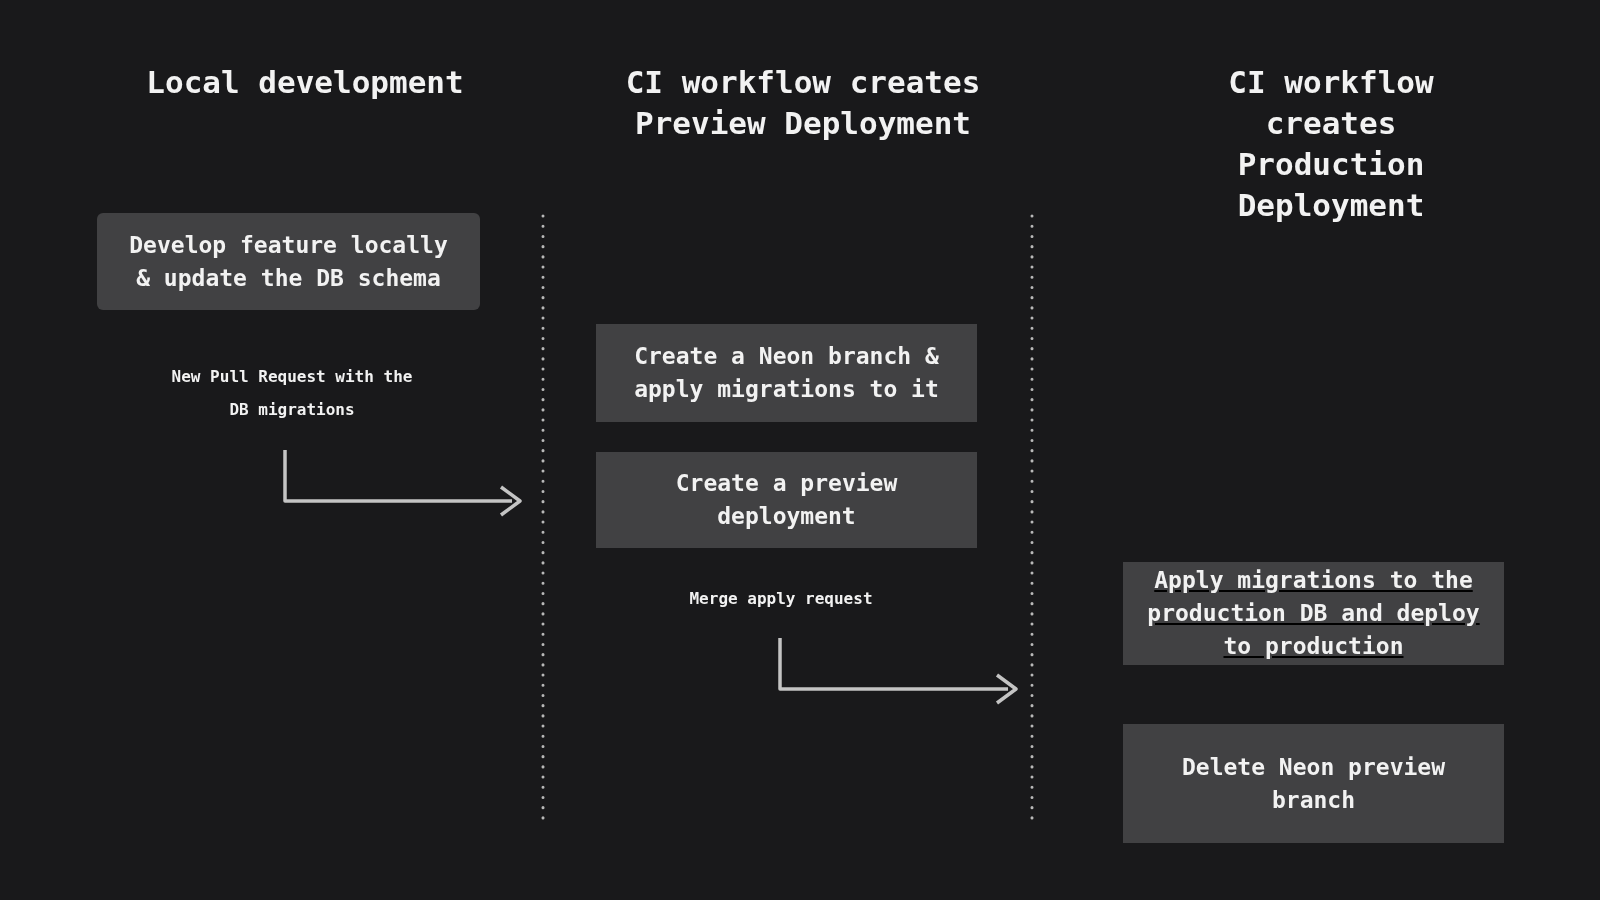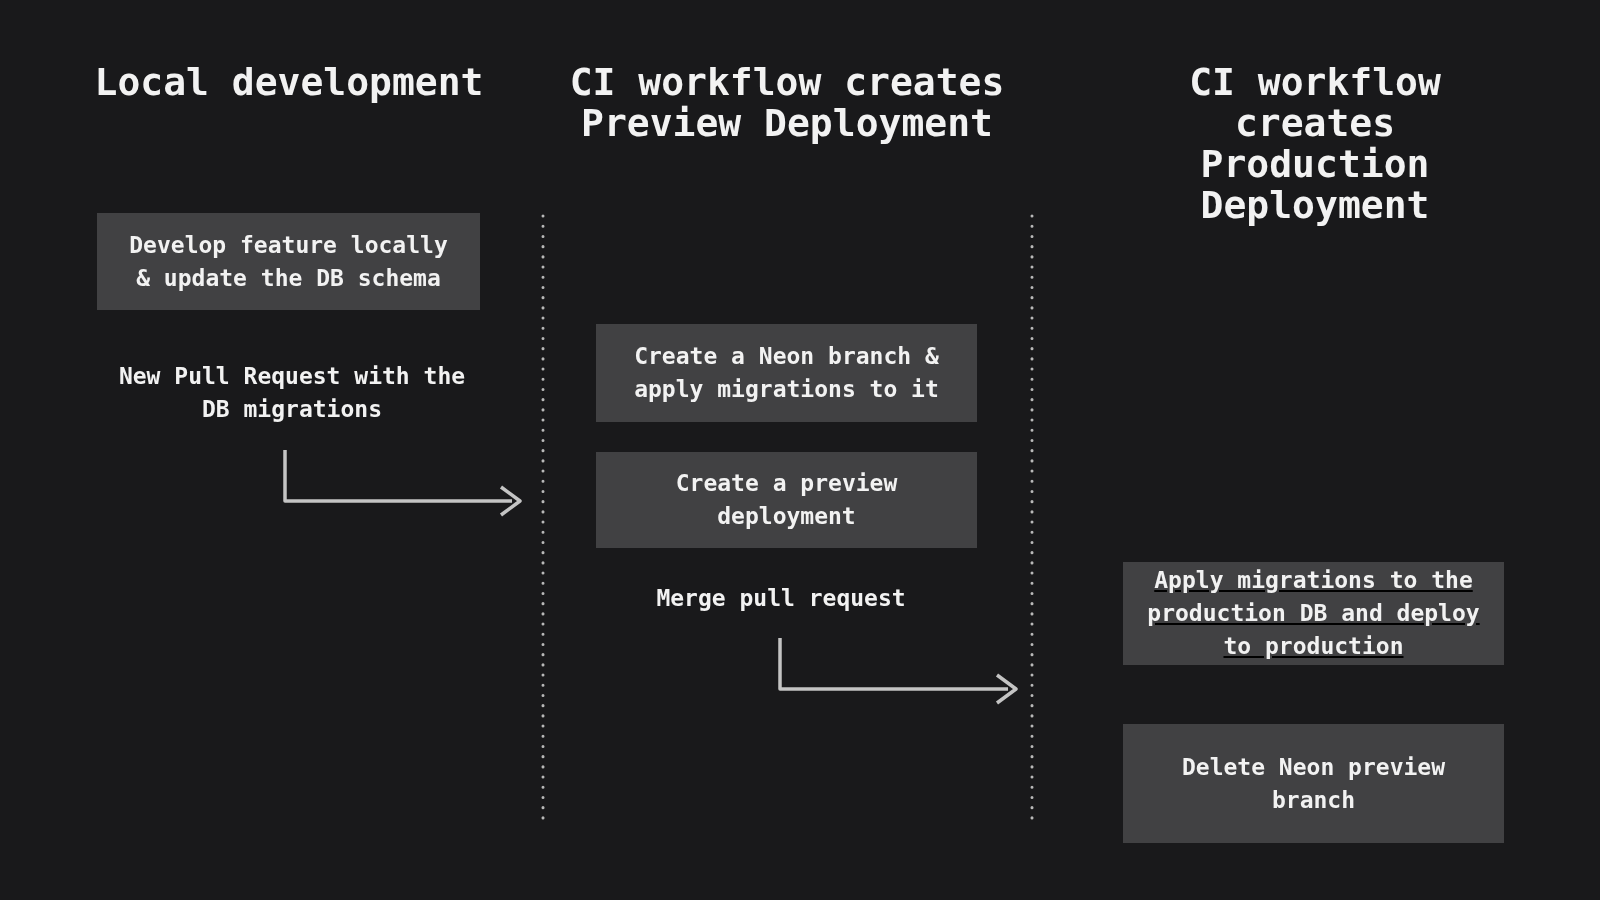--- a/index.html
+++ b/index.html
@@ -10,57 +10,58 @@
     background: var(--bg, #19191b);
     font-family: "DejaVu Sans Mono", "Liberation Mono", monospace;
     overflow: hidden;
   }
   .col-header {
     position: absolute;
     transform: translateX(-50%);
     text-align: center;
     white-space: pre-line;
     font-weight: 700;
-    font-size: 38px;
+    font-size: 31px;
     line-height: 41px;
     color: var(--text, #f2f2f2);
     letter-spacing: 0px;
+    margin-left: 16px;
   }
   .h-local  { left: 289px;  top: 62px; }
   .h-preview{ left: 787px;  top: 62px; }
   .h-prod   { left: 1315px; top: 62px; }
 
   .step-box {
     position: absolute;
     background: var(--box, #414143);
     display: flex;
     align-items: center;
     justify-content: center;
   }
   .step-text {
     white-space: pre-line;
     text-align: center;
     font-weight: 700;
     font-size: 23px;
     line-height: 33px;
     color: var(--text, #f2f2f2);
   }
-  .b-develop { left: 97px;   top: 213px; width: 383px; height: 97px;  }
+  .b-develop { left: 97px;   top: 213px; width: 383px; height: 97px; border-radius: 6px;  }
   .b-neon    { left: 596px;  top: 317px; width: 381px; height: 98px; margin-top: 7px;  }
   .b-preview { left: 596px;  top: 452px; width: 381px; height: 96px; justify-content: center;  }
   .b-apply   { left: 1123px; top: 562px; width: 381px; height: 103px; text-decoration: underline; }
   .b-delete  { left: 1123px; top: 724px; width: 381px; height: 119px;  }
 
   .free-step {
     position: absolute;
     transform: translateX(-50%);
     text-align: center;
     white-space: pre-line;
     font-weight: 700;
-    font-size: 23px;
+    font-size: 16px;
     line-height: 33px;
     color: var(--text, #f2f2f2);
   }
   .t-pr    { left: 292px; top: 360px; }
   .t-merge { left: 781px; top: 582px; }
 
   .flow-layer {
     position: absolute;
     left: 0; top: 0;
     width: 1600px; height: 900px;
@@ -96,21 +97,21 @@
   <div class="step-box b-neon">
     <span class="step-text">Create a Neon branch &amp;
 apply migrations to it</span>
   </div>
 
   <div class="step-box b-preview">
     <span class="step-text">Create a preview
 deployment</span>
   </div>
 
-  <div class="free-step t-merge">Merge pull request</div>
+  <div class="free-step t-merge">Merge apply request</div>
 
   <div class="step-box b-apply">
     <span class="step-text">Apply migrations to the
 production DB and deploy
 to production</span>
   </div>
 
   <div class="step-box b-delete">
     <span class="step-text">Delete Neon preview
 branch</span>

